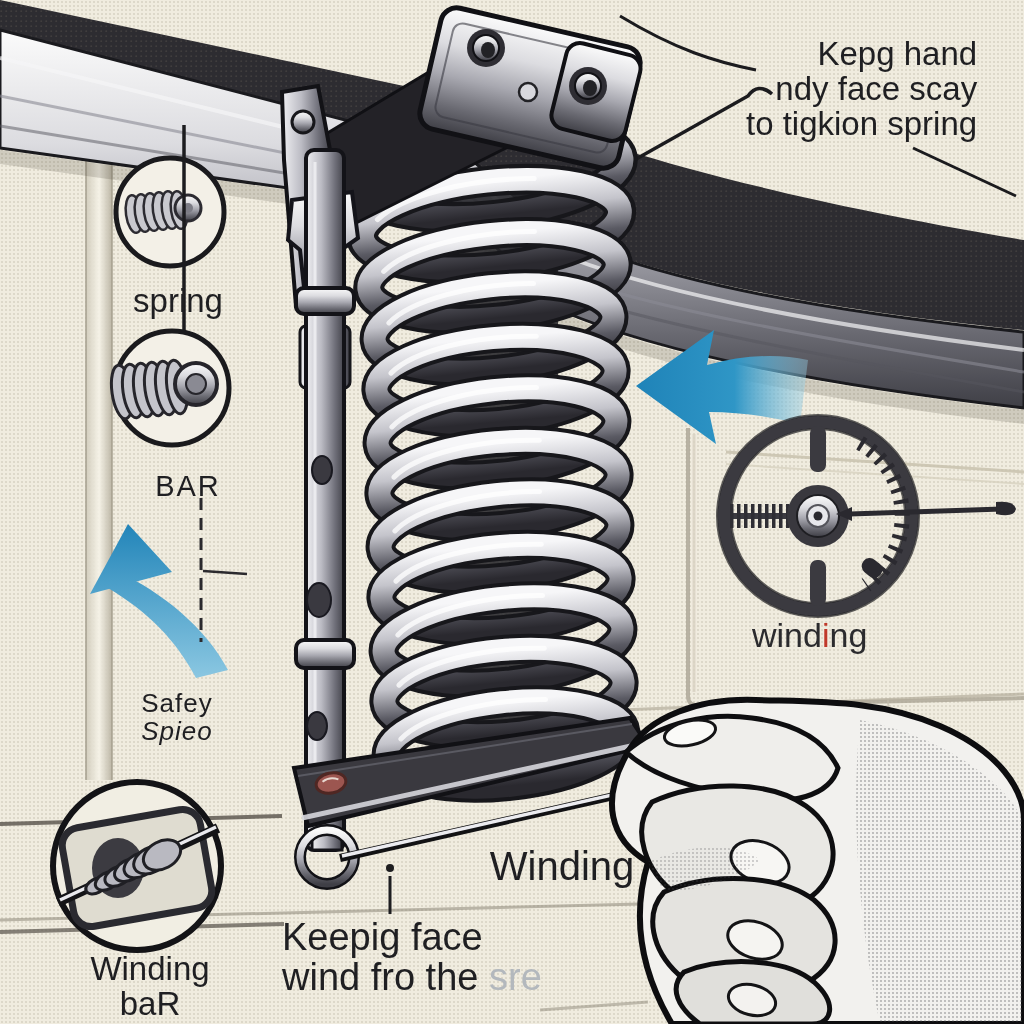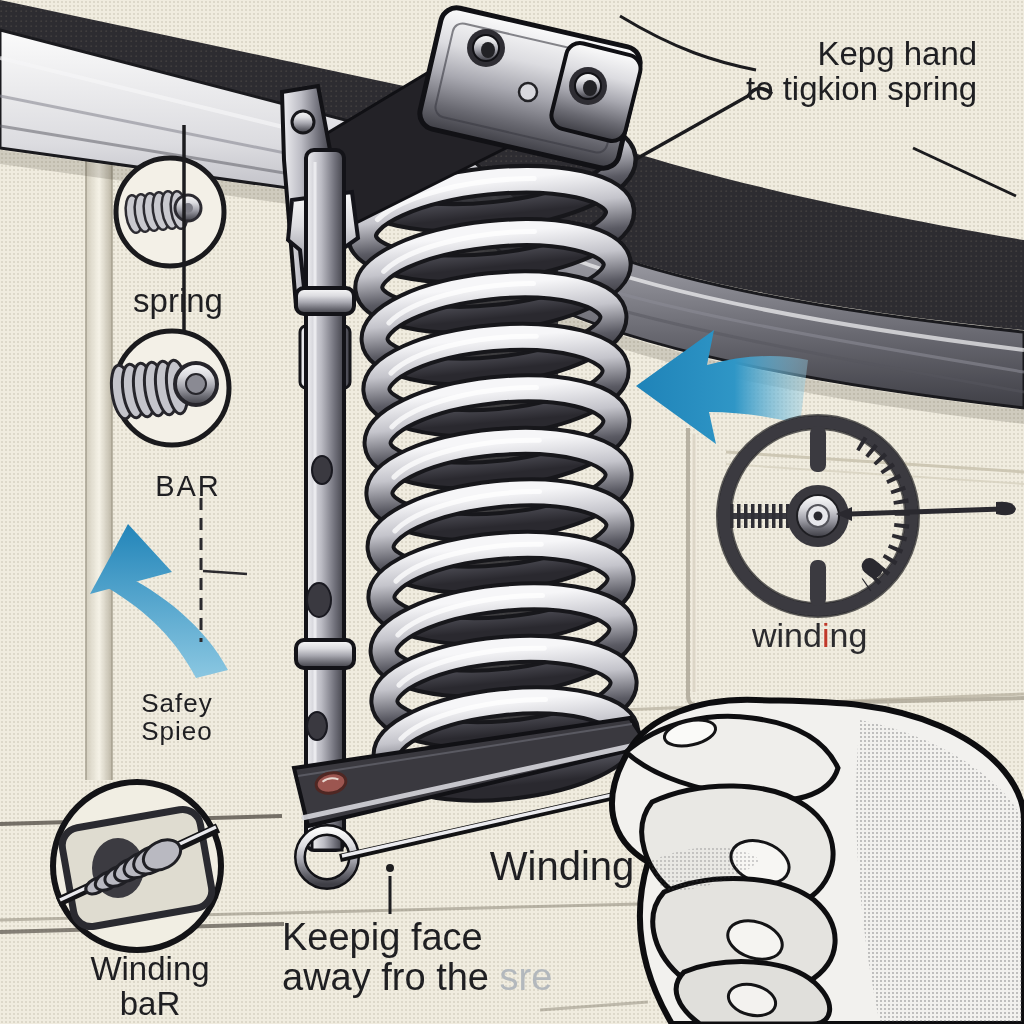--- a/index.html
+++ b/index.html
@@ -274,33 +274,34 @@
     <path d="M 664,892 C 710,872 780,874 814,900 C 844,926 842,962 808,982 C 768,1000 708,998 678,974 C 652,950 644,914 664,892 Z" fill="#e4e3df" stroke="#0e0e10" stroke-width="5"></path>
     <ellipse cx="755" cy="940" rx="28" ry="18" transform="rotate(18 755 940)" fill="#f5f4f1" stroke="#141416" stroke-width="3"></ellipse>
     <path d="M 684,972 C 724,956 786,958 814,982 C 838,1004 832,1024 812,1024 L 700,1024 C 678,1008 668,988 684,972 Z" fill="#e0dfdb" stroke="#0e0e10" stroke-width="5"></path>
     <ellipse cx="752" cy="1000" rx="24" ry="15" transform="rotate(14 752 1000)" fill="#f3f2ef" stroke="#141416" stroke-width="3"></ellipse>
     <path d="M 648,862 C 700,840 740,845 760,860 C 740,880 700,890 664,892 Z" fill="url(#stipDark)" opacity="0.35"></path>
   </g>
 </svg>
 
 <div class="lbl note" style="left:744px; top:36px;text-align:right;">
   <div style="margin-left:10px;">Kepg hand</div>
+  <div>ndy face scay</div>
   <div style="margin-left:2px;">to tigkion spring</div>
 </div>
 
 <div class="lbl ctr" style="left:178px; top:284px; font-size:33px;">spring</div>
 
 <div class="lbl ctr caps" style="left:188px; top:471px; font-size:29px;">BAR</div>
 
 <div class="lbl ctr" style="left:177px; top:690px; font-size:26px; letter-spacing:1px;">Safey</div>
-<div class="lbl ctr" style="left:177px; top:718px; font-size:26px; letter-spacing:1px;">Spieo</div>
+<div class="lbl ctr" style="left:177px; top:718px; font-size:26px; letter-spacing:1px;font-style:italic;">Spieo</div>
 
 <div class="lbl ctr" style="left:150px; top:952px; font-size:33px;">Winding</div>
 <div class="lbl ctr" style="left:150px; top:987px; font-size:33px;">baR</div>
 
 <div class="lbl ctr" style="left:562px; top:846px; font-size:40px;">Winding</div>
 
 <div class="lbl" style="left:752px; top:618px; font-size:34px; color:#2b2b2e;"><span>wind</span><span class="accent-i">i</span><span>ng</span></div>
 
 <div class="lbl warn1" style="left:282px; top:918px;">Keepig face</div>
-<div class="lbl warn2" style="left:282px; top:958px;"><span>away fro the </span><span class="faded">sre</span></div>
+<div class="lbl warn2" style="left:282px; top:958px;"><span>wind fro the </span><span class="faded">sre</span></div>
 
 </div>
 
 </body></html>

